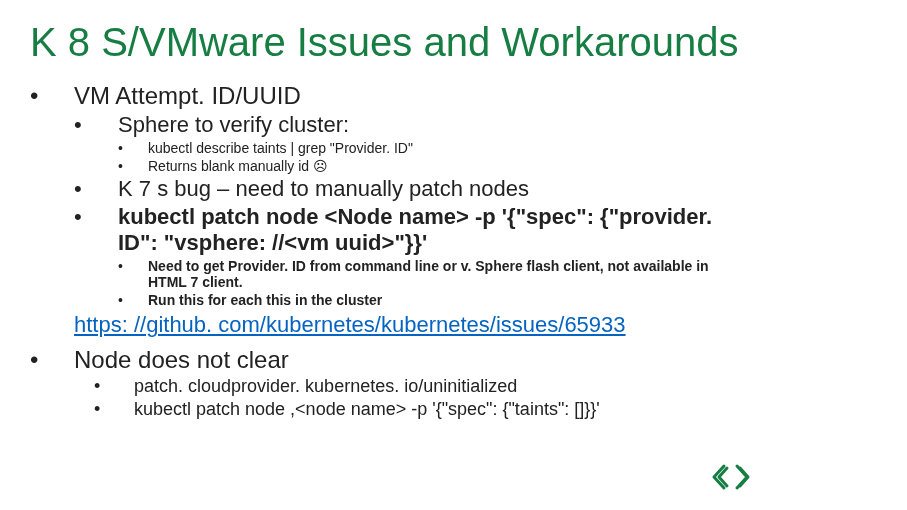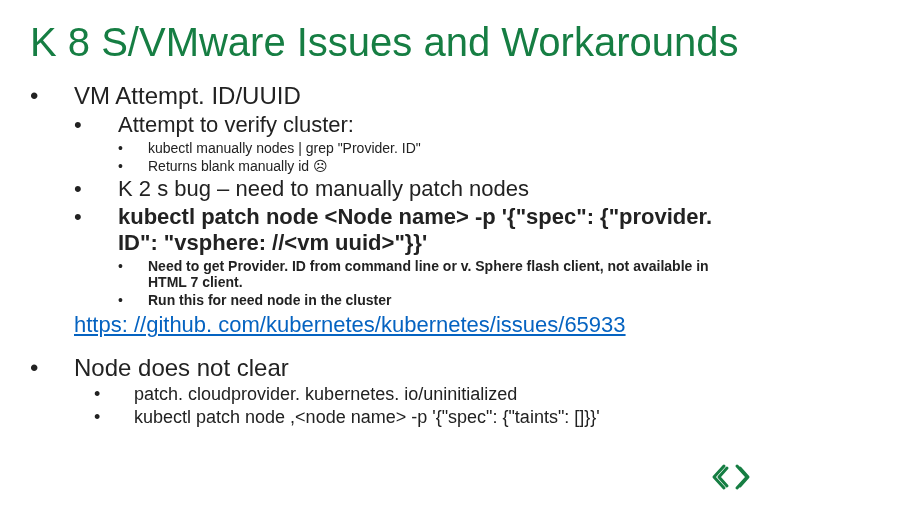--- a/index.html
+++ b/index.html
@@ -59,21 +59,21 @@
     flex-shrink: 0;
     text-align: left;
   }
   .b-lvl1 .bullet-dot { width: 44px; }
   .b-lvl2 .bullet-dot, .b-lvl2b .bullet-dot { width: 44px; }
   .b-lvl3 .bullet-dot, .b-lvl3b .bullet-dot { width: 30px; }
   .link {
     color: #0563c1;
     text-decoration: underline;
     font-size: 22px;
-    margin: 4px 0 16px 44px;
+    margin: 4px 0 8px 44px;
     display: block;
     cursor: pointer;
   }
   .sub2 {
     font-size: 18px;
     margin: 2px 0 0 64px;
     display: flex;
   }
   .sub2 .bullet-dot { width: 40px; }
   .logo {
@@ -92,49 +92,49 @@
 
   <h1 class="title">K 8 S/VMware Issues and Workarounds</h1>
 
   <div class="b-lvl1">
     <span class="bullet-dot">•</span>
     <span class="content-text">VM Attempt. ID/UUID</span>
   </div>
 
   <div class="b-lvl2">
     <span class="bullet-dot">•</span>
-    <span class="content-text">Attempt to verify cluster:</span>
+    <span class="content-text">Sphere to verify cluster:</span>
   </div>
 
   <div class="b-lvl3">
     <span class="bullet-dot">•</span>
-    <span class="content-text">kubectl manually nodes | grep "Provider. ID"</span>
+    <span class="content-text">kubectl describe taints | grep "Provider. ID"</span>
   </div>
   <div class="b-lvl3">
     <span class="bullet-dot">•</span>
     <span class="content-text">Returns blank manually id ☹</span>
   </div>
 
   <div class="b-lvl2">
     <span class="bullet-dot">•</span>
-    <span class="content-text">K 2 s bug – need to manually patch nodes</span>
+    <span class="content-text">K 7 s bug – need to manually patch nodes</span>
   </div>
 
   <div class="b-lvl2b">
     <span class="bullet-dot" style="font-weight:400;">•</span>
     <span class="content-text">kubectl patch node &lt;Node name&gt; -p '{"spec": {"provider. ID": "vsphere: //&lt;vm uuid&gt;"}}'</span>
   </div>
 
   <div class="b-lvl3b">
     <span class="bullet-dot" style="font-weight:400;">•</span>
     <span class="content-text">Need to get Provider. ID from command line or v. Sphere flash client, not available in HTML 7 client.</span>
   </div>
   <div class="b-lvl3b">
     <span class="bullet-dot" style="font-weight:400;">•</span>
-    <span class="content-text">Run this for need node in the cluster</span>
+    <span class="content-text">Run this for each this in the cluster</span>
   </div>
 
   <a class="link">https: //github. com/kubernetes/kubernetes/issues/65933</a>
 
   <div class="b-lvl1">
     <span class="bullet-dot">•</span>
     <span class="content-text">Node does not clear</span>
   </div>
 
   <div class="sub2">

